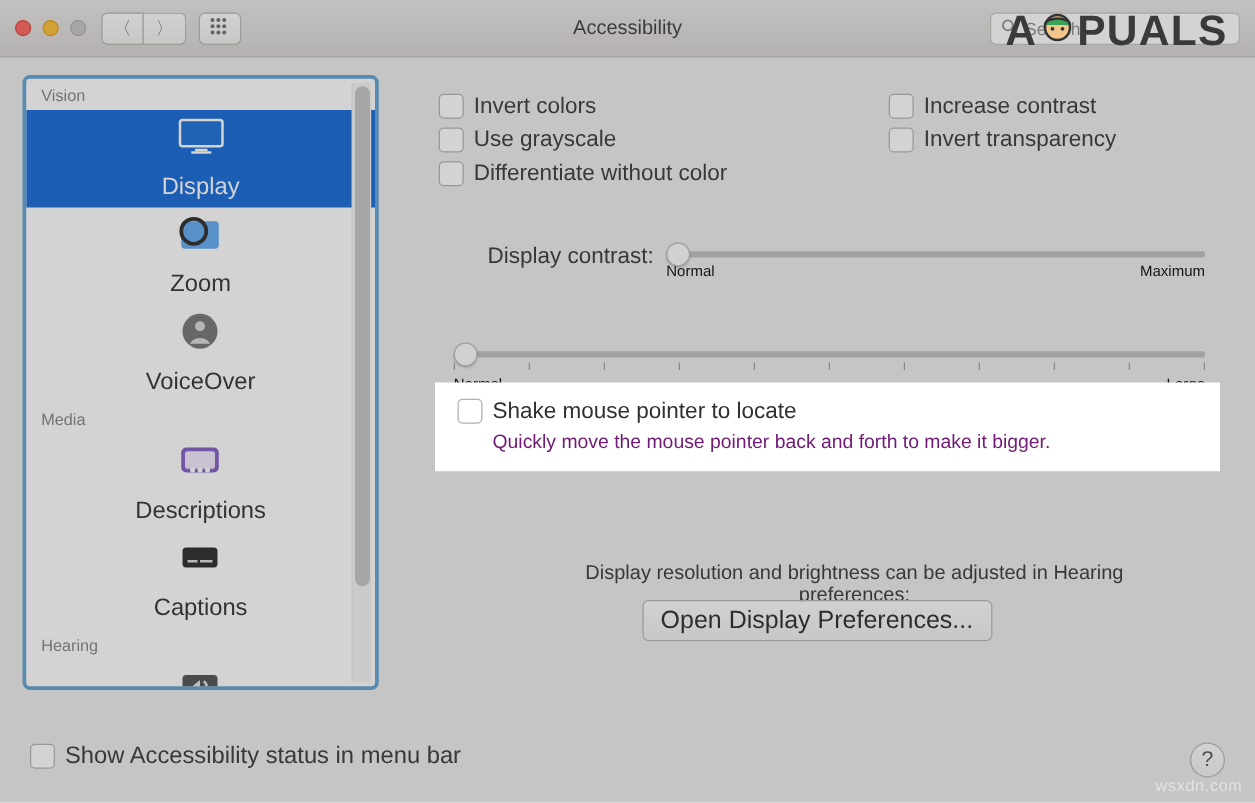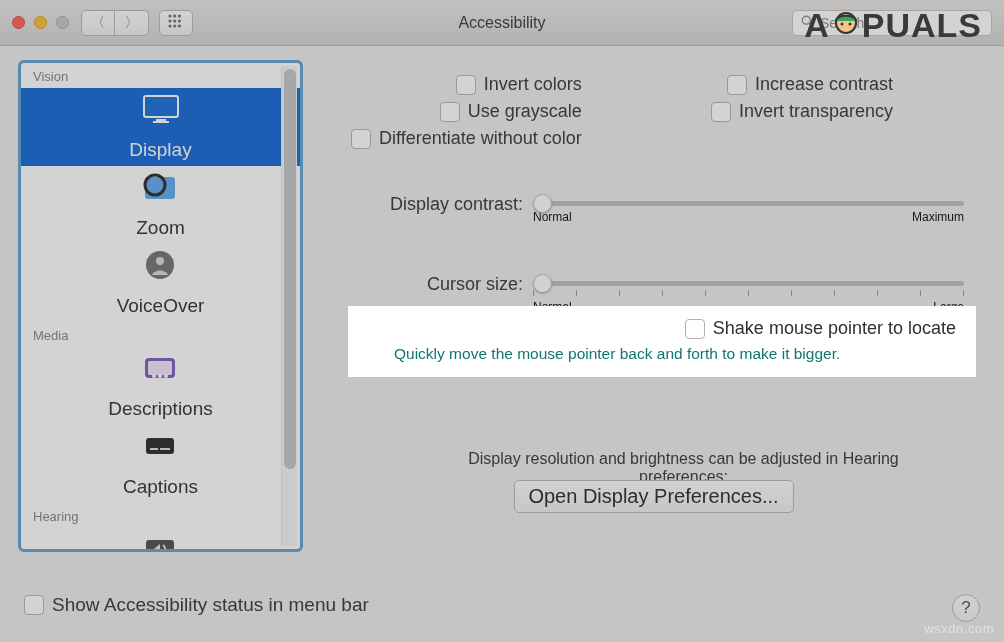--- a/index.html
+++ b/index.html
@@ -103,21 +103,20 @@
     width:38px; height:32px; position:relative; flex-shrink:0;
   }
 
   .content {
     flex:1; position:relative; padding-top:28px;
   }
   .chk-row {
     display:flex; align-items:center; gap:8px;
     font-size:18px; color:#303030;
     margin-bottom:6px;
-    justify-content:flex-end;
   }
   .chkbox {
     width:20px; height:20px; background:#fff;
     border:1px solid #b3b0ad; border-radius:4px; flex-shrink:0;
     display:flex; align-items:center; justify-content:center;
     color:#222; font-size:14px;
   }
 
   .checks-block { position:absolute; left:48px; top:28px; width:600px; }
   .col-a, .col-b { position:absolute; top:0; }
@@ -148,21 +147,21 @@
   .slider-ends { display:flex; justify-content:space-between; font-size:12px; color:#000000; margin-top:4px;text-align:center; }
 
   .highlight-box {
     position:absolute; left:32px; top:306px; right:22px;
     background:#fff;
     padding:12px 20px 14px 18px;
     box-shadow: 0 0 0 9999px rgba(0,0,0,0);
     z-index:300;
   }
   .highlight-box .sub {
-    font-size:15.5px; color:#0f766e; padding-left:28px; margin-top:2px;
+    font-size:15.5px; color:#701a75; padding-left:28px; margin-top:2px;
   }
 
   .resnote {
     position:absolute; left:120px; right:60px; top:404px;
     text-align:center; font-size:16px; color:#303030;
   }
   .prefbtn {
     position:absolute; left:50%; transform:translateX(-50%); top:434px;
     background:linear-gradient(#fdfdfd,#f0efee);
     border:1px solid #b7b4b1; border-radius:5px;
@@ -364,21 +363,20 @@
           <div class="slider-knob"></div>
         </div>
         <div class="slider-ends">
           <span>Normal</span>
           <span>Maximum</span>
         </div>
       </div>
     </div>
 
     <div class="slider-row" style="top:226px">
-      <div class="sl-label">Cursor size:</div>
       <div class="slider-wrap">
         <div class="slider-track">
           <div class="tick-row" style="position:absolute;left:0;right:0;top:7px">
             <span class="tick"></span>
               <span class="tick"></span>
               <span class="tick"></span>
               <span class="tick"></span>
             <span class="tick"></span>
               <span class="tick"></span>
               <span class="tick"></span>

